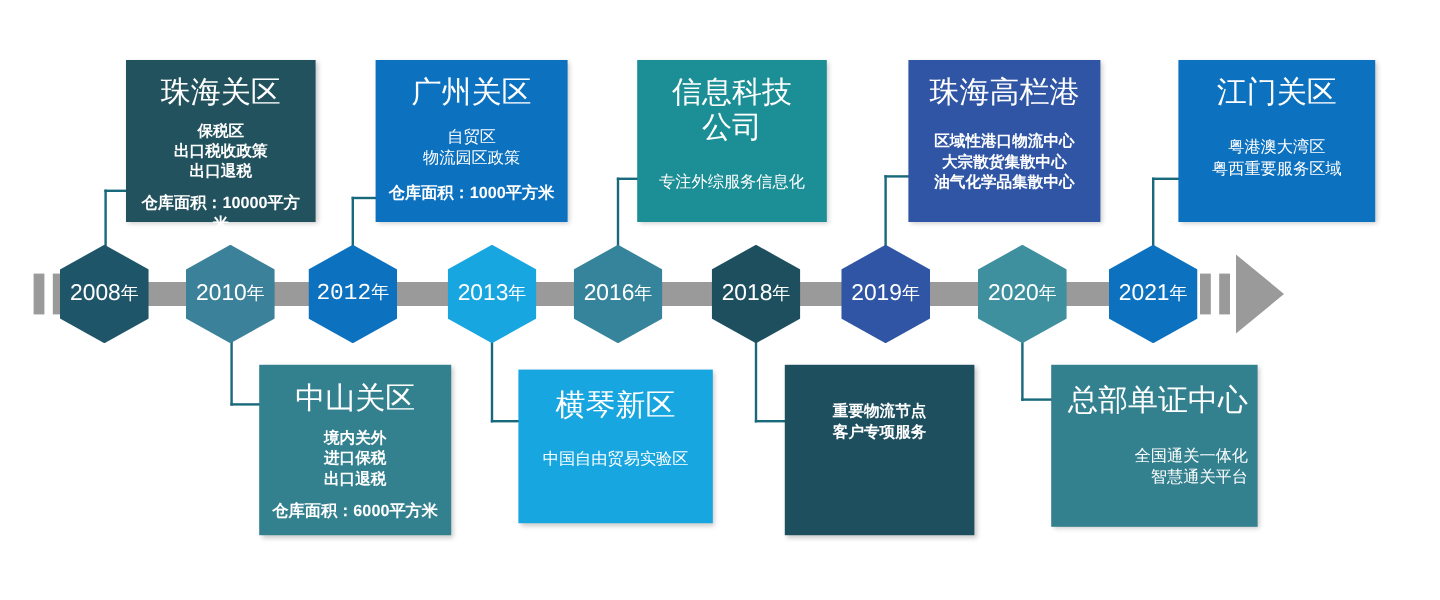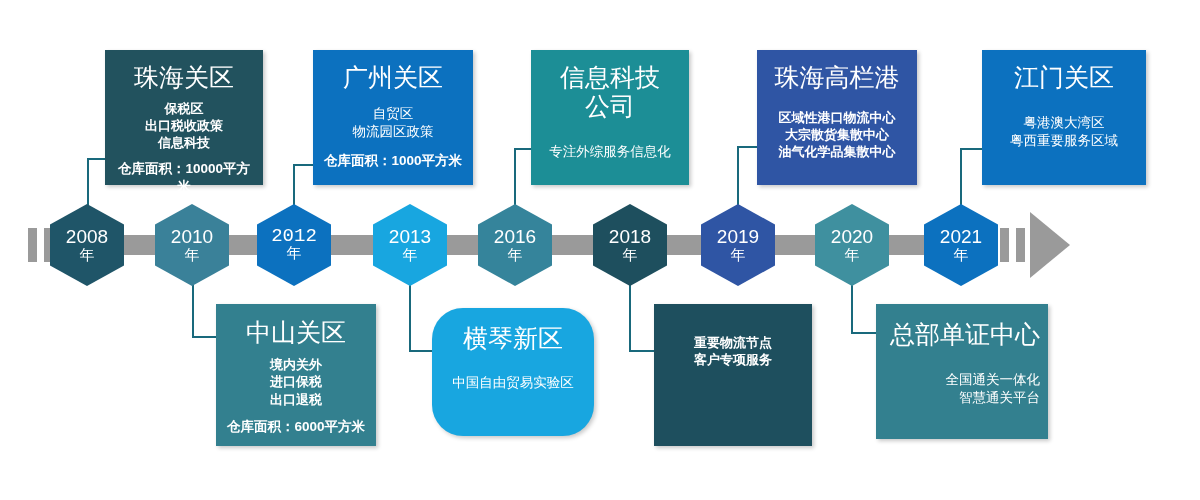--- a/index.html
+++ b/index.html
@@ -51,21 +51,21 @@
     border-left: 40px solid #9a9a9a;
   }
 
   
   .hex {
     position: absolute;
     width: 74px;
     height: 82px;
     clip-path: polygon(50% 0%, 100% 25%, 100% 75%, 50% 100%, 0% 75%, 0% 25%);
     display: flex;
-    flex-direction: column;
+    flex-direction: row;
     align-items: center;
     justify-content: center;
     color: #ffffff;
     line-height: 1.05;
     filter: drop-shadow(2px 2px 2px rgba(0,0,0,0.28));
   }
   .hex .yr {
     font-size: 19px;
     letter-spacing: 0px;
   }
@@ -139,21 +139,21 @@
   <div class="conn" style="left: 737px; top: 146px; width: 22px; height: 74px; border-left-width: 2px; border-top-width: 2px; border-color: rgb(25, 105, 124);"></div>
 
   <div class="conn" style="left: 851px; top: 272px; width: 26px; height: 60px; border-left-width: 2px; border-bottom-width: 2px; border-color: rgb(25, 105, 124);"></div>
 
   <div class="conn" style="left: 960px; top: 148px; width: 22px; height: 72px; border-left-width: 2px; border-top-width: 2px; border-color: rgb(25, 105, 124);"></div>
 
   <div class="card" style="left: 105px; top: 50px; width: 158px; height: 135px; padding: 13px 8px 10px; background: rgb(34, 82, 94);">
     <div class="title">珠海关区</div>
     <div class="subs" style="margin-top:8px;">保税区
 出口税收政策
-信息科技</div>
+出口退税</div>
     <div class="meta" style="margin-top:9px;">仓库面积：10000平方米</div>
   </div>
 
   <div class="card" style="left: 313px; top: 50px; width: 160px; height: 135px; padding: 13px 8px 10px; background: rgb(12, 113, 191);">
     <div class="title">广州关区</div>
     <div class="subs thin" style="margin-top:13px;">自贸区
 物流园区政策</div>
     <div class="meta" style="margin-top:11px;">仓库面积：1000平方米</div>
   </div>
 
@@ -172,29 +172,29 @@
 
   </div>
 
   <div class="card" style="left: 982px; top: 50px; width: 164px; height: 135px; padding: 13px 8px 10px; background: rgb(12, 113, 191);">
     <div class="title">江门关区</div>
     <div class="subs thin" style="margin-top:22px;">粤港澳大湾区
 粤西重要服务区域</div>
 
   </div>
 
-  <div class="card" style="left: 216px; top: 304px; width: 160px; height: 142px; padding: 14px 8px 10px; background: rgb(51, 128, 143); justify-content: space-between;">
+  <div class="card" style="left: 216px; top: 304px; width: 160px; height: 142px; padding: 14px 8px 10px; background: rgb(51, 128, 143);">
     <div class="title">中山关区</div>
     <div class="subs" style="margin-top:9px;">境内关外
 进口保税
 出口退税</div>
     <div class="meta" style="margin-top:10px;">仓库面积：6000平方米</div>
   </div>
 
-  <div class="card" style="left: 432px; top: 308px; width: 162px; height: 128px; padding: 16px 8px 10px; background: rgb(24, 166, 224); border-radius: 31px;">
+  <div class="card" style="left: 432px; top: 308px; width: 162px; height: 128px; padding: 16px 8px 10px; background: rgb(24, 166, 224);">
     <div class="title">横琴新区</div>
     <div class="subs thin" style="margin-top:21px;">中国自由贸易实验区</div>
 
   </div>
 
   <div class="card" style="left: 654px; top: 304px; width: 158px; height: 142px; padding: 14px 8px 10px; background: rgb(30, 79, 94);">
     <div class="subs" style="margin-top:16px;">重要物流节点
 客户专项服务</div>
 
   </div>

